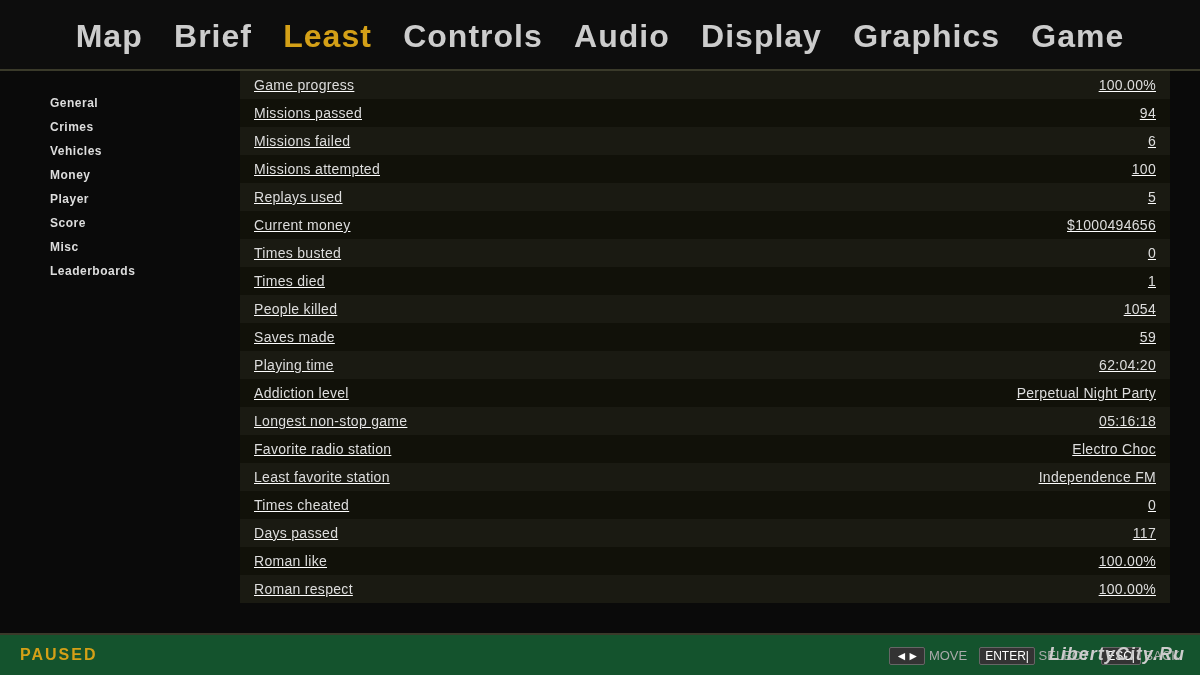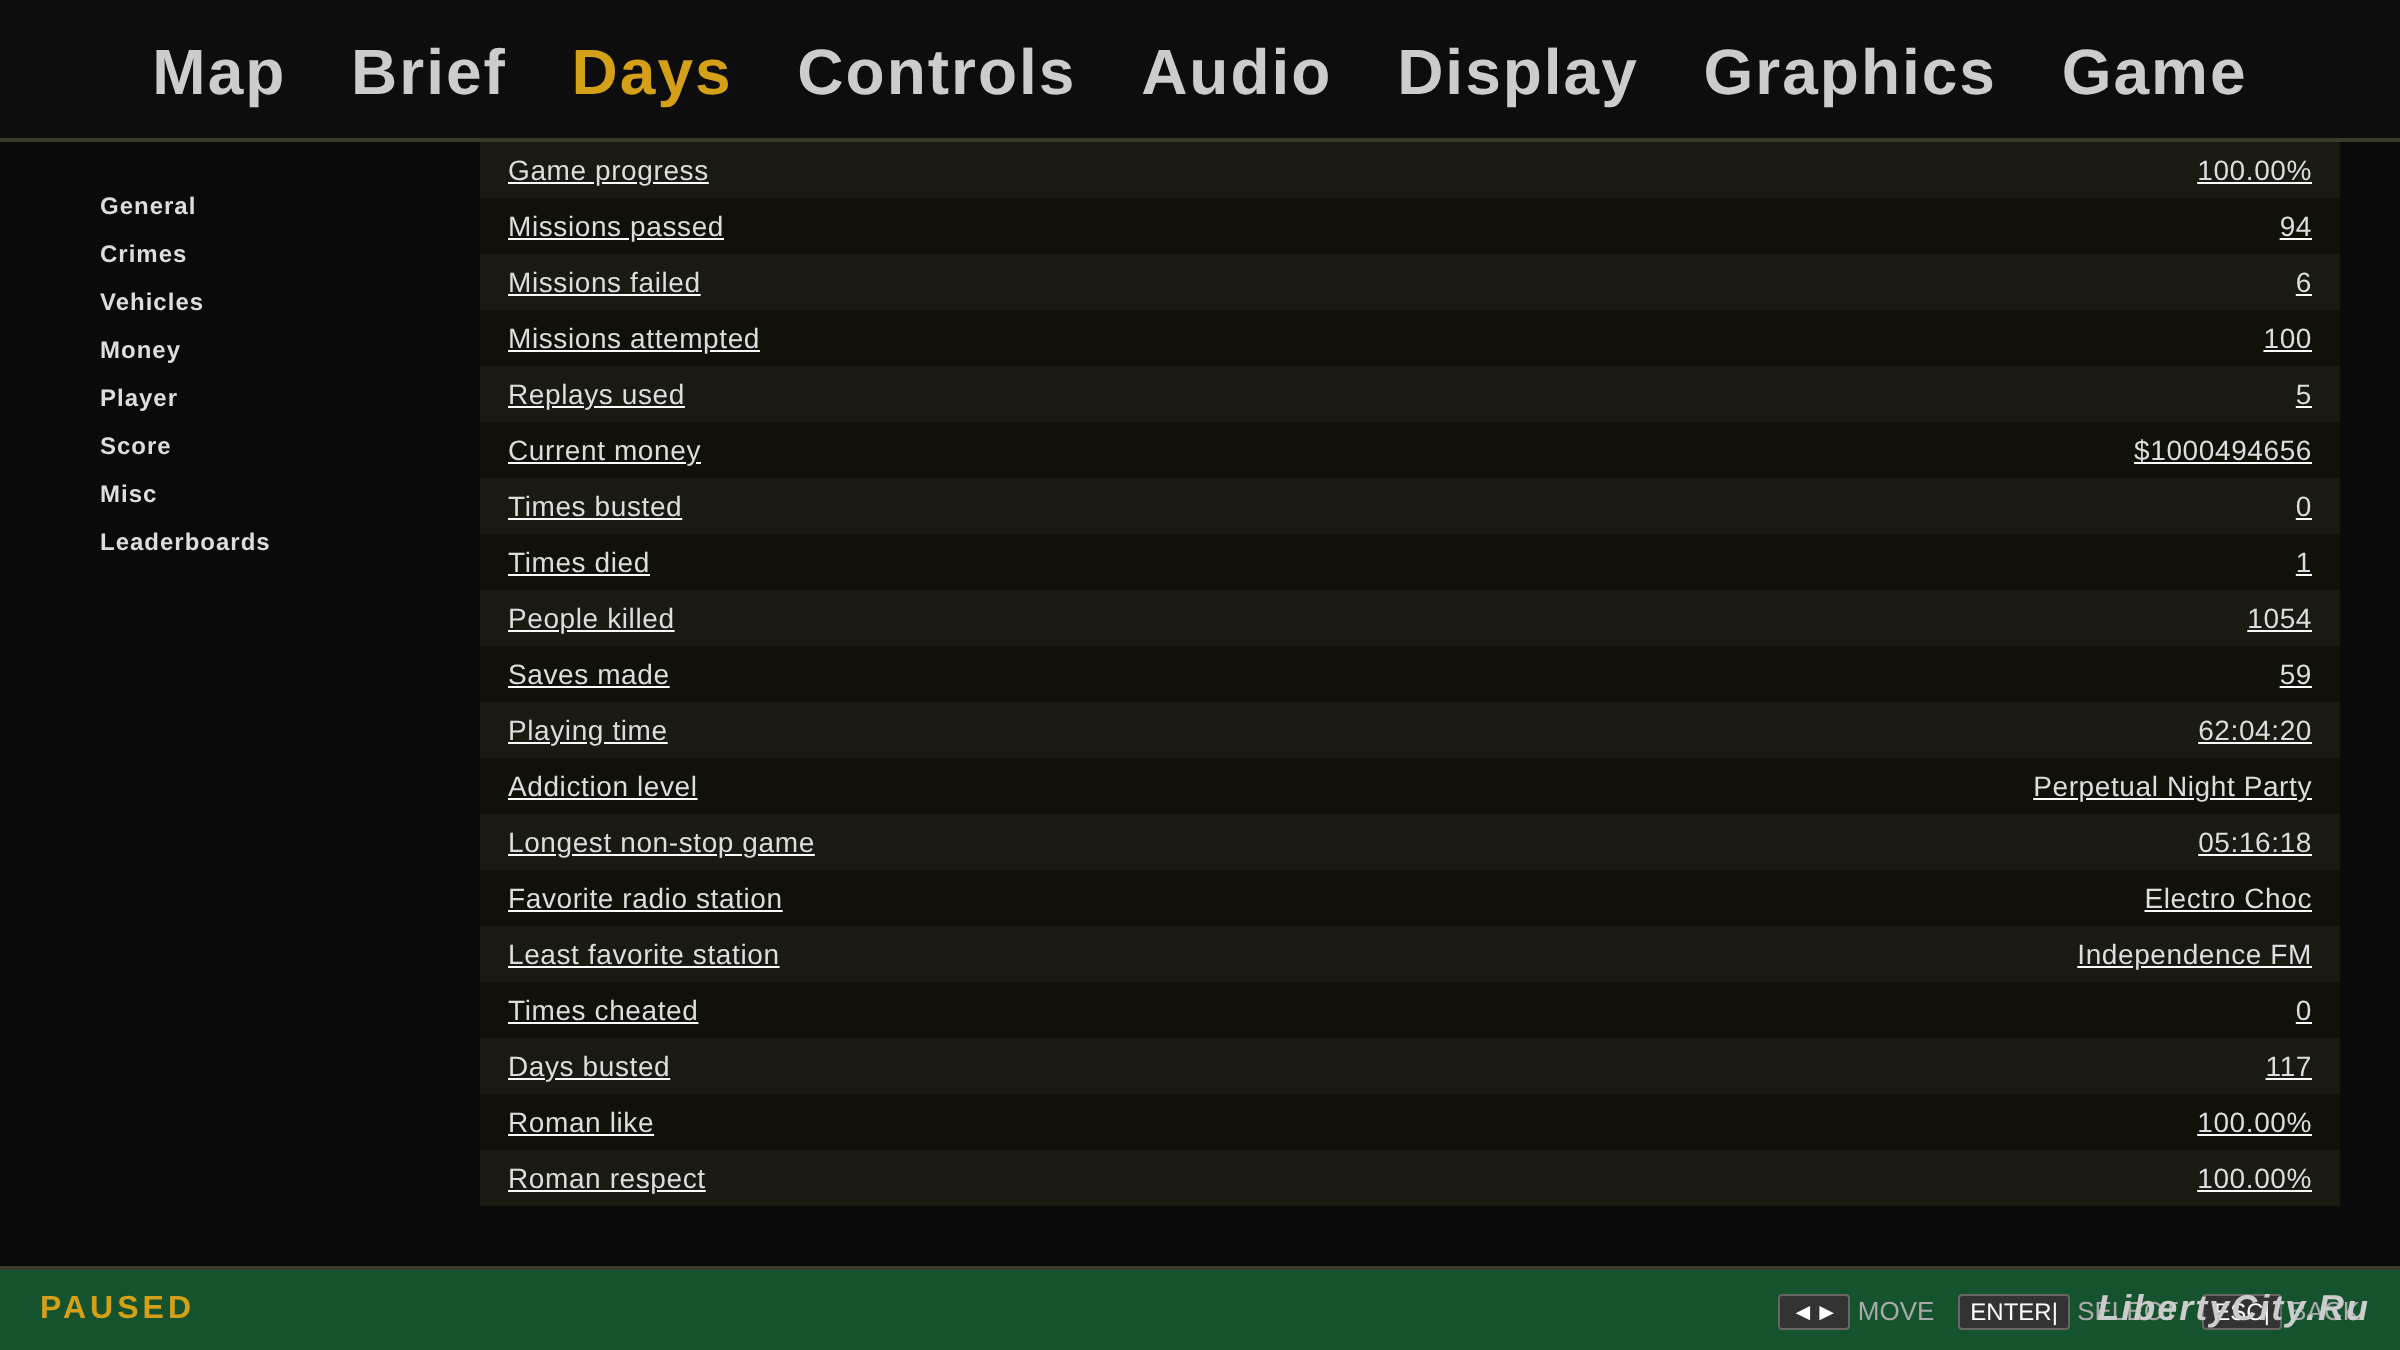--- a/index.html
+++ b/index.html
@@ -129,21 +129,21 @@
       letter-spacing: 1px;
       font-style: italic;
     }
   </style>
 </head>
 <body>
 
 <div id="top-nav">
     <span class="nav-item">Map</span>
     <span class="nav-item">Brief</span>
-    <span class="nav-item active">Days</span>
+    <span class="nav-item active">Least</span>
     <span class="nav-item">Controls</span>
     <span class="nav-item">Audio</span>
     <span class="nav-item">Display</span>
     <span class="nav-item">Graphics</span>
     <span class="nav-item">Game</span>
   </div>
 
 <div id="main">
 
   <div id="sidebar">
@@ -216,21 +216,21 @@
       </div>
       <div class="stat-row">
         <span class="stat-label">Least favorite station</span>
         <span class="stat-value">Independence FM</span>
       </div>
       <div class="stat-row">
         <span class="stat-label">Times cheated</span>
         <span class="stat-value">0</span>
       </div>
       <div class="stat-row">
-        <span class="stat-label">Days busted</span>
+        <span class="stat-label">Days passed</span>
         <span class="stat-value">117</span>
       </div>
       <div class="stat-row">
         <span class="stat-label">Roman like</span>
         <span class="stat-value">100.00%</span>
       </div>
       <div class="stat-row">
         <span class="stat-label">Roman respect</span>
         <span class="stat-value">100.00%</span>
       </div>

